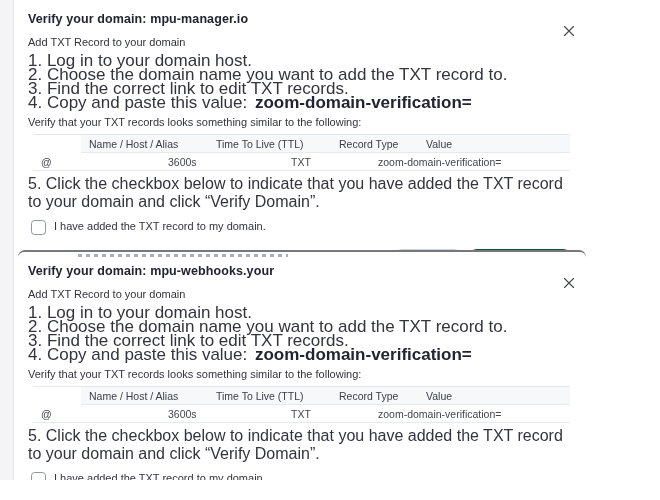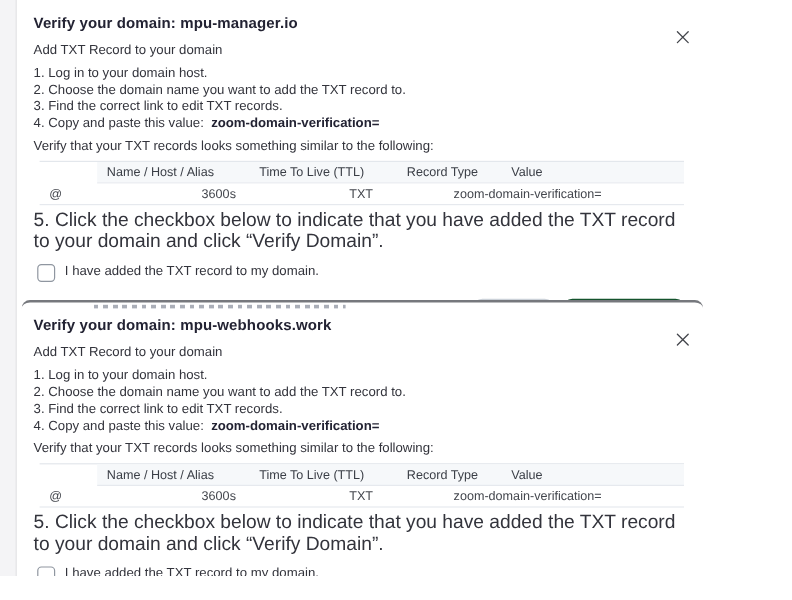--- a/index.html
+++ b/index.html
@@ -11,21 +11,21 @@
   .remnant-top{left:136px;top:0;width:252px;}
   .remnant-top2{left:249px;top:0;width:40px;height:3px;background:repeating-linear-gradient(90deg,#676d83 0 5px,transparent 5px 8px);position:absolute;}
   .remnant-mid{left:78px;top:254px;width:210px;z-index:5;}
   .dialog{position:absolute;left:18px;width:568px;background:#ffffff;box-sizing:border-box;}
   .dialog-1{top:0;height:252px;}
   .dialog-2{top:250px;height:250px;border-top:2px solid #76787d;border-radius:7px 7px 0 0;}
   .inner{position:relative;padding:0 10px;}
   .dlg-title{margin:12px 0 0;font-size:12.5px;font-weight:700;color:#232333;letter-spacing:.1px;}
   .close-btn{position:absolute;top:11px;right:9px;width:16px;height:16px;display:flex;align-items:center;justify-content:center;background:none;border:none;padding:0;cursor:pointer;}
   .subtitle{margin:10px 0 0;font-size:11px;color:#33343c;}
-  .steps{margin:6px 0 0;font-size:11px;line-height:14px;color:#33343c;}
+  .steps{margin:6px 0 0;font-size:17px;line-height:14px;color:#33343c;}
   .step-bold{font-weight:700;color:#232333;margin-left:3px;}
   .hint{margin:6px 0 0;font-size:11px;color:#33343c;}
   .tbl{margin:6px 0 0 5px;width:537px;font-size:10.5px;border-top:1px solid #e3e7ec;}
   .trow{display:grid;grid-template-columns:127px 123px 87px 1fr;height:17px;align-items:center;border-bottom:1px solid #e6e9ee;}
   .trow.head{background:#f6f8fa;color:#3a3e46;margin-left:48px;}
   .trow.data{background:#ffffff;color:#43464d;}
   .cell{padding-left:8px;white-space:nowrap;overflow:hidden;}
   .step5{margin:4px 0 0;font-size:16px;color:#33343c;}
   .chkrow{margin:9px 0 0 3px;display:flex;align-items:flex-start;gap:8px;}
   .chk{width:13px;height:13px;border:1px solid #8f96a0;border-radius:3.5px;background:#fff;flex:0 0 auto;cursor:pointer;}
@@ -90,21 +90,21 @@
         <div class="btns">
           <button class="btn btn-cancel">Cancel</button>
           <button class="btn btn-verify">Verify domain</button>
         </div>
       </div>
     </div>
   </div>
 
   <div class="dialog dialog-2">
     <div class="inner">
-      <h2 class="dlg-title">Verify your domain: mpu-webhooks.work</h2>
+      <h2 class="dlg-title">Verify your domain: mpu-webhooks.your</h2>
       <button class="close-btn" aria-label="Close">
         <svg width="12" height="12" viewBox="0 0 12 12">
             <path d="M1.5 1.5 L10.5 10.5 M10.5 1.5 L1.5 10.5" stroke="#45474d" stroke-width="1.1" stroke-linecap="round" fill="none"></path>
           </svg>
       </button>
       <p class="subtitle">Add TXT Record to your domain</p>
       <div class="steps">
         <div>1. Log in to your domain host.</div>
         <div>2. Choose the domain name you want to add the TXT record to.</div>
         <div>3. Find the correct link to edit TXT records.</div>

